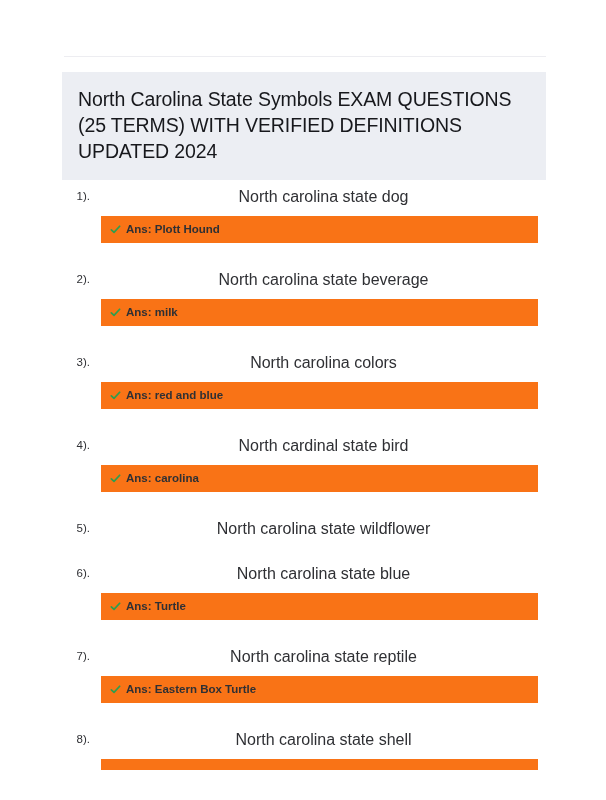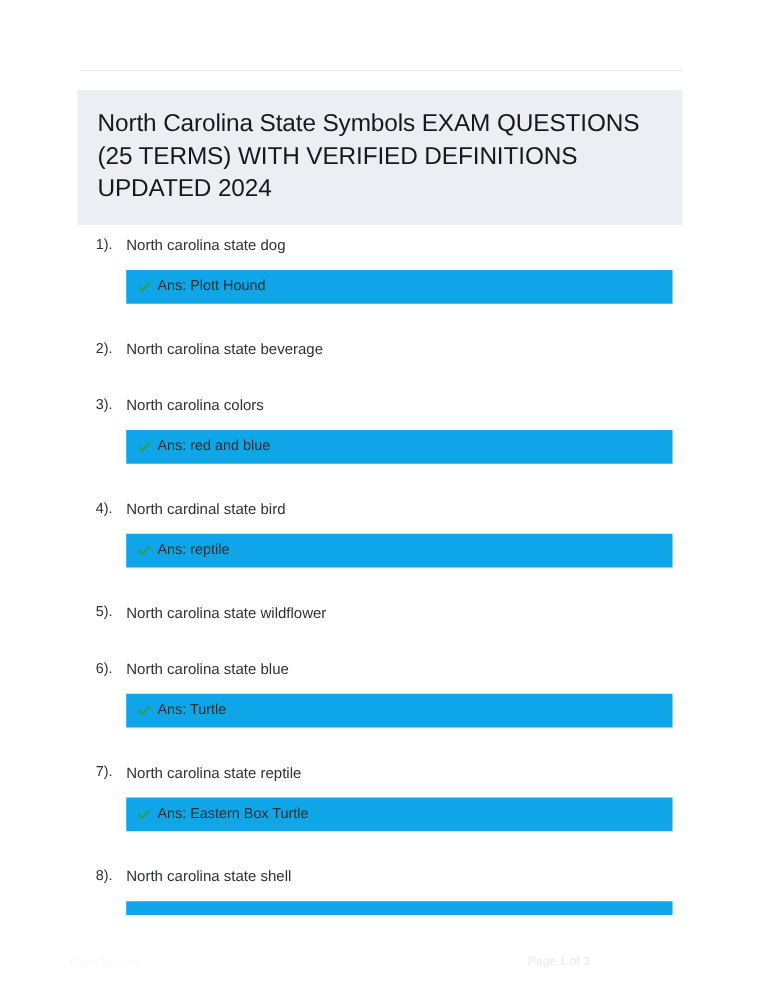--- a/index.html
+++ b/index.html
@@ -75,35 +75,37 @@
     left: 0;
     top: 0;
     width: 28px;
     text-align: right;
     font-size: 11.5px;
     line-height: 17px;
     color: #2f3034;
   }
   .q-text {
     display: block;
-    font-size: 12px;
+    font-size: 16px;
     line-height: 17px;
     color: #2f3034;
+    text-align: center;
   }
 
   .ans-bar {
     margin-top: 11px;
     margin-left: 39px;
     width: 437px;
     box-sizing: border-box;
-    background: #0ea5e9;
+    background: #f97316;
     padding: 5px 9px 6px 9px;
     display: flex;
     align-items: center;
     gap: 5px;
+    font-weight: bold;
   }
   .check-icon {
     flex: 0 0 auto;
     width: 11px;
     height: 11px;
     display: block;
   }
   .ans-text {
     font-size: 11.5px;
     line-height: 16px;
@@ -157,20 +159,26 @@
             <path d="M1.7 7.4 L5.1 10.6 L12.3 2.9" fill="none" stroke="#2e9e4f" stroke-width="2.2" stroke-linecap="round" stroke-linejoin="round"></path>
           </svg>
           <span class="ans-text">Ans: Plott Hound</span>
         </div>
       </div>
       <div class="qa-item">
         <div class="q-row">
           <span class="q-num">2).</span>
           <span class="q-text">North carolina state beverage</span>
         </div>
+        <div class="ans-bar">
+          <svg class="check-icon" viewBox="0 0 14 14">
+            <path d="M1.7 7.4 L5.1 10.6 L12.3 2.9" fill="none" stroke="#2e9e4f" stroke-width="2.2" stroke-linecap="round" stroke-linejoin="round"></path>
+          </svg>
+          <span class="ans-text">Ans: milk</span>
+        </div>
       </div>
       <div class="qa-item">
         <div class="q-row">
           <span class="q-num">3).</span>
           <span class="q-text">North carolina colors</span>
         </div>
         <div class="ans-bar">
           <svg class="check-icon" viewBox="0 0 14 14">
             <path d="M1.7 7.4 L5.1 10.6 L12.3 2.9" fill="none" stroke="#2e9e4f" stroke-width="2.2" stroke-linecap="round" stroke-linejoin="round"></path>
           </svg>
@@ -179,21 +187,21 @@
       </div>
       <div class="qa-item">
         <div class="q-row">
           <span class="q-num">4).</span>
           <span class="q-text">North cardinal state bird</span>
         </div>
         <div class="ans-bar">
           <svg class="check-icon" viewBox="0 0 14 14">
             <path d="M1.7 7.4 L5.1 10.6 L12.3 2.9" fill="none" stroke="#2e9e4f" stroke-width="2.2" stroke-linecap="round" stroke-linejoin="round"></path>
           </svg>
-          <span class="ans-text">Ans: reptile</span>
+          <span class="ans-text">Ans: carolina</span>
         </div>
       </div>
       <div class="qa-item">
         <div class="q-row">
           <span class="q-num">5).</span>
           <span class="q-text">North carolina state wildflower</span>
         </div>
       </div>
       <div class="qa-item">
         <div class="q-row">
@@ -221,18 +229,14 @@
       </div>
       <div class="qa-item">
         <div class="q-row">
           <span class="q-num">8).</span>
           <span class="q-text">North carolina state shell</span>
         </div>
         <div class="ans-bar"></div>
       </div>
     </div>
 
-  <div class="footer">
-    <span class="watermark">PaperStic.com</span>
-    <span class="page-num">Page 1 of 3</span>
-  </div>
 
 </div>
 
 </body></html>

